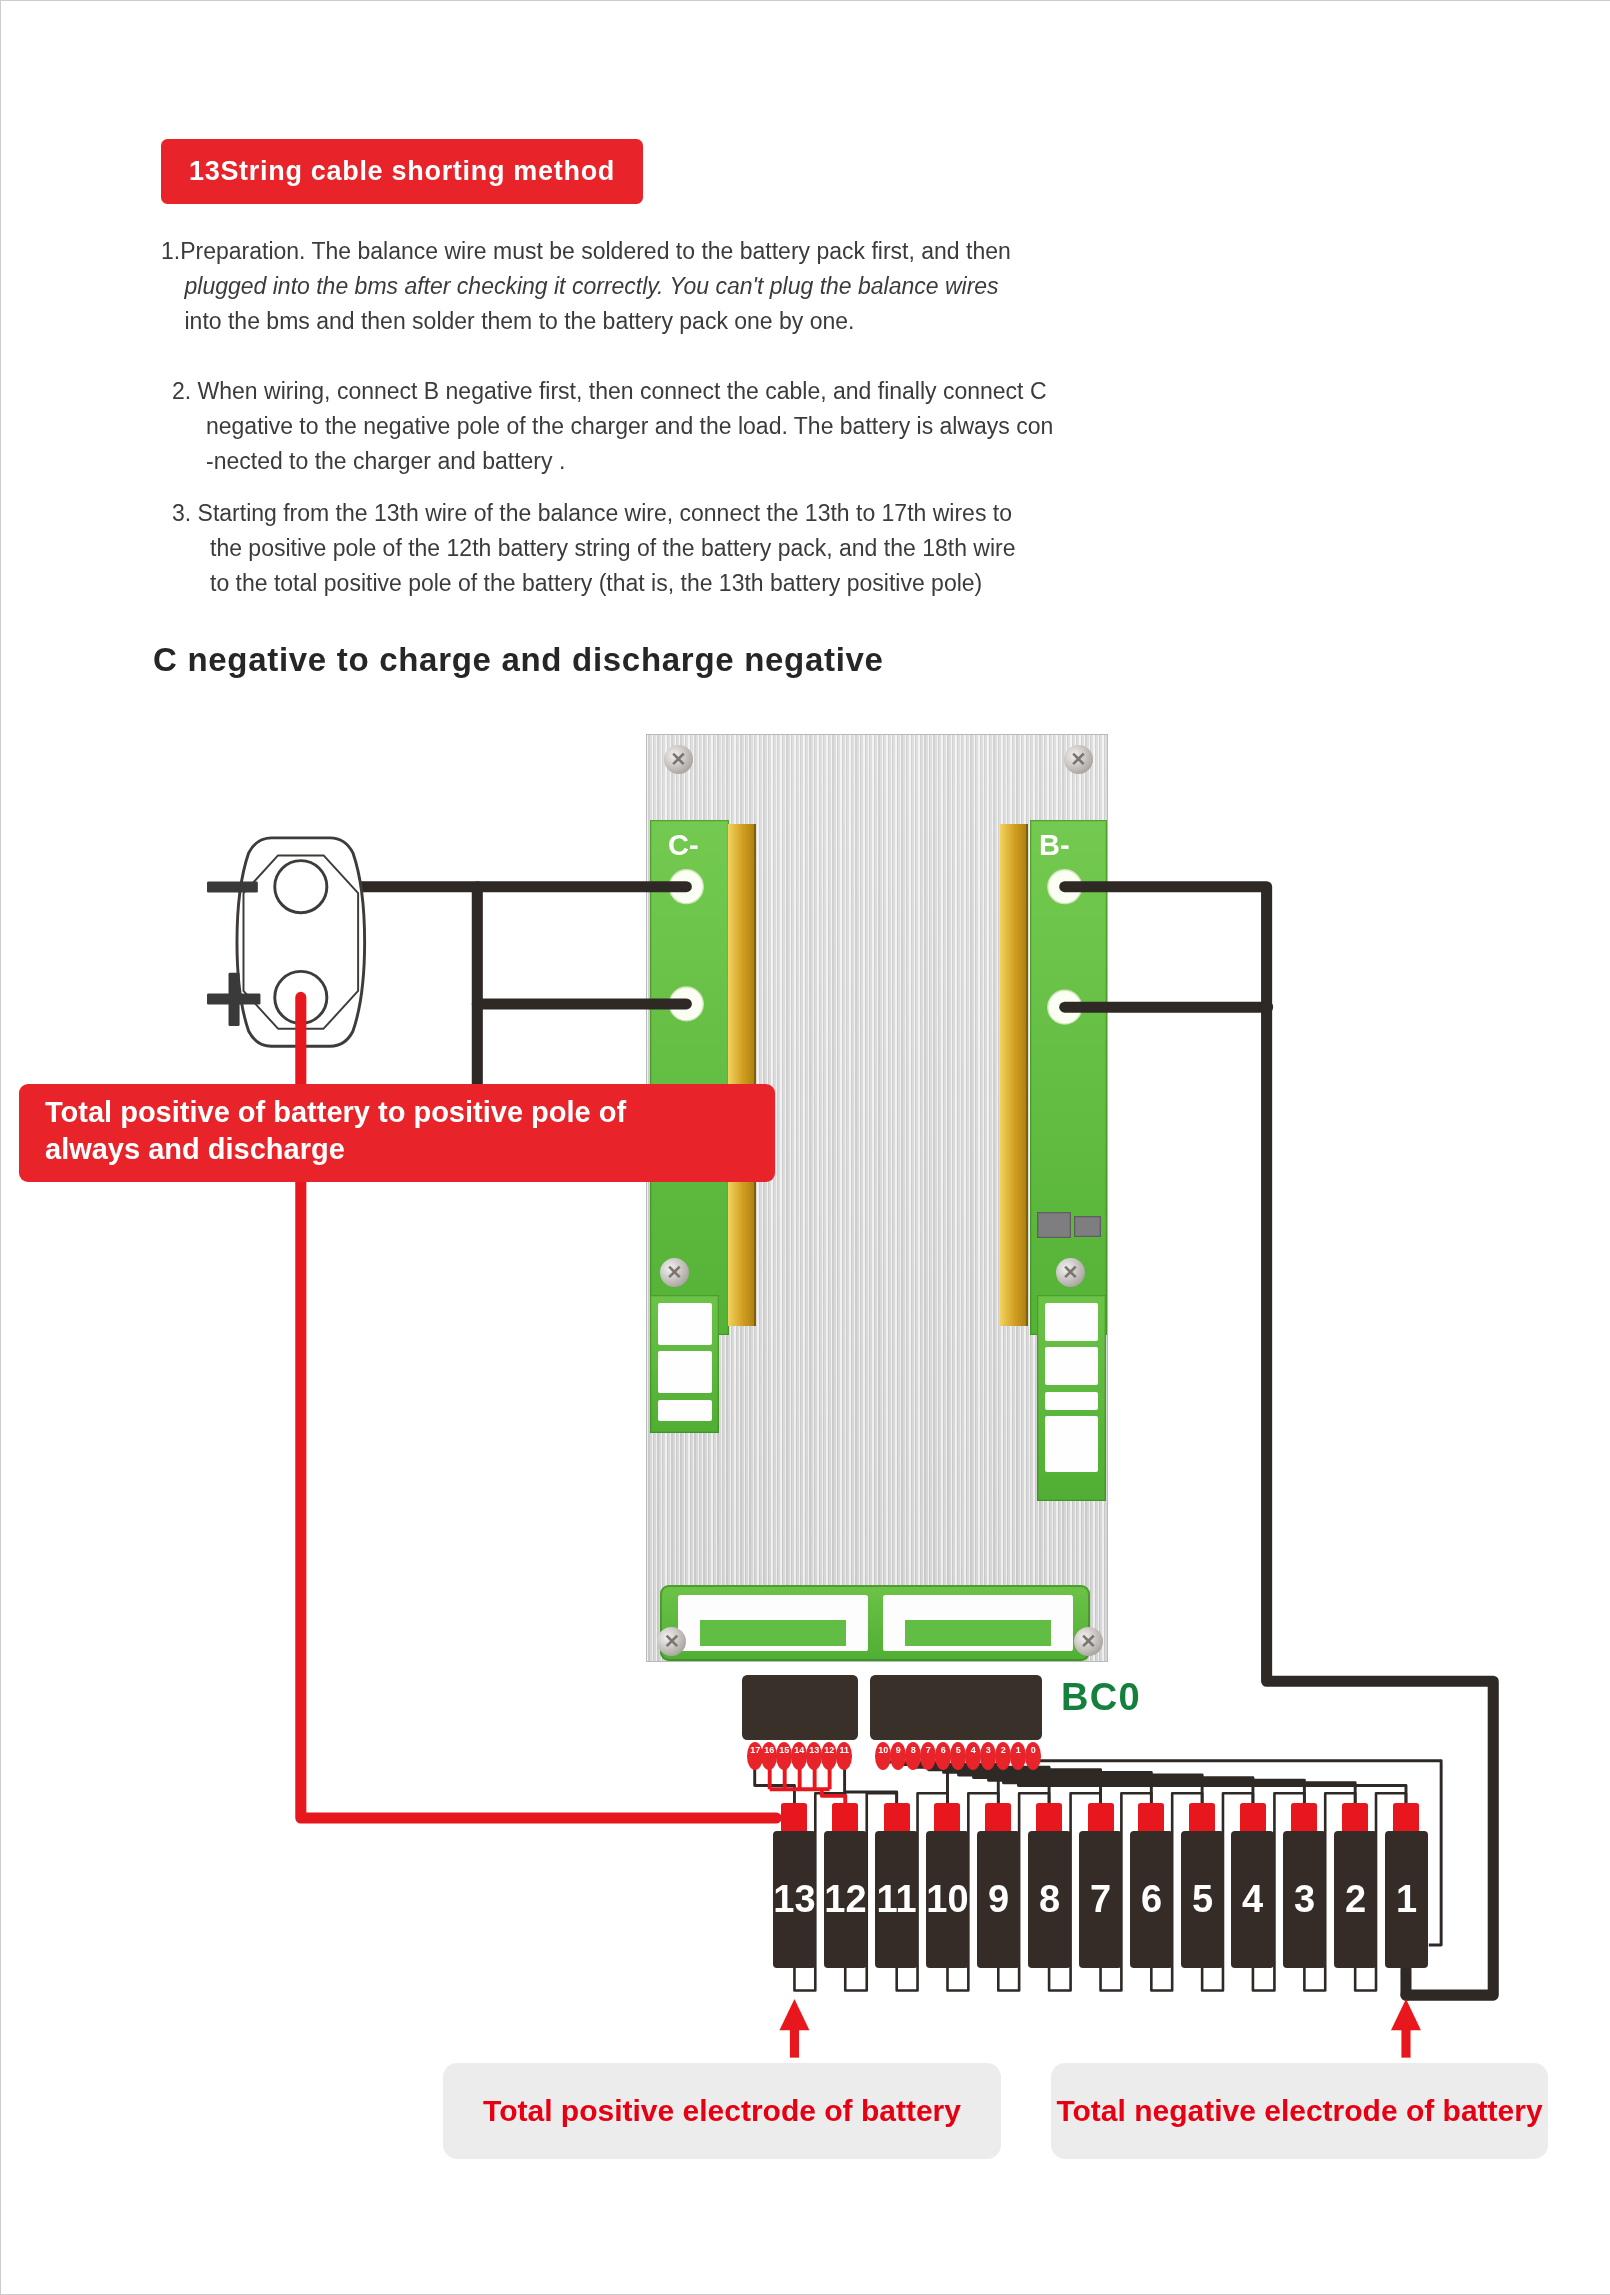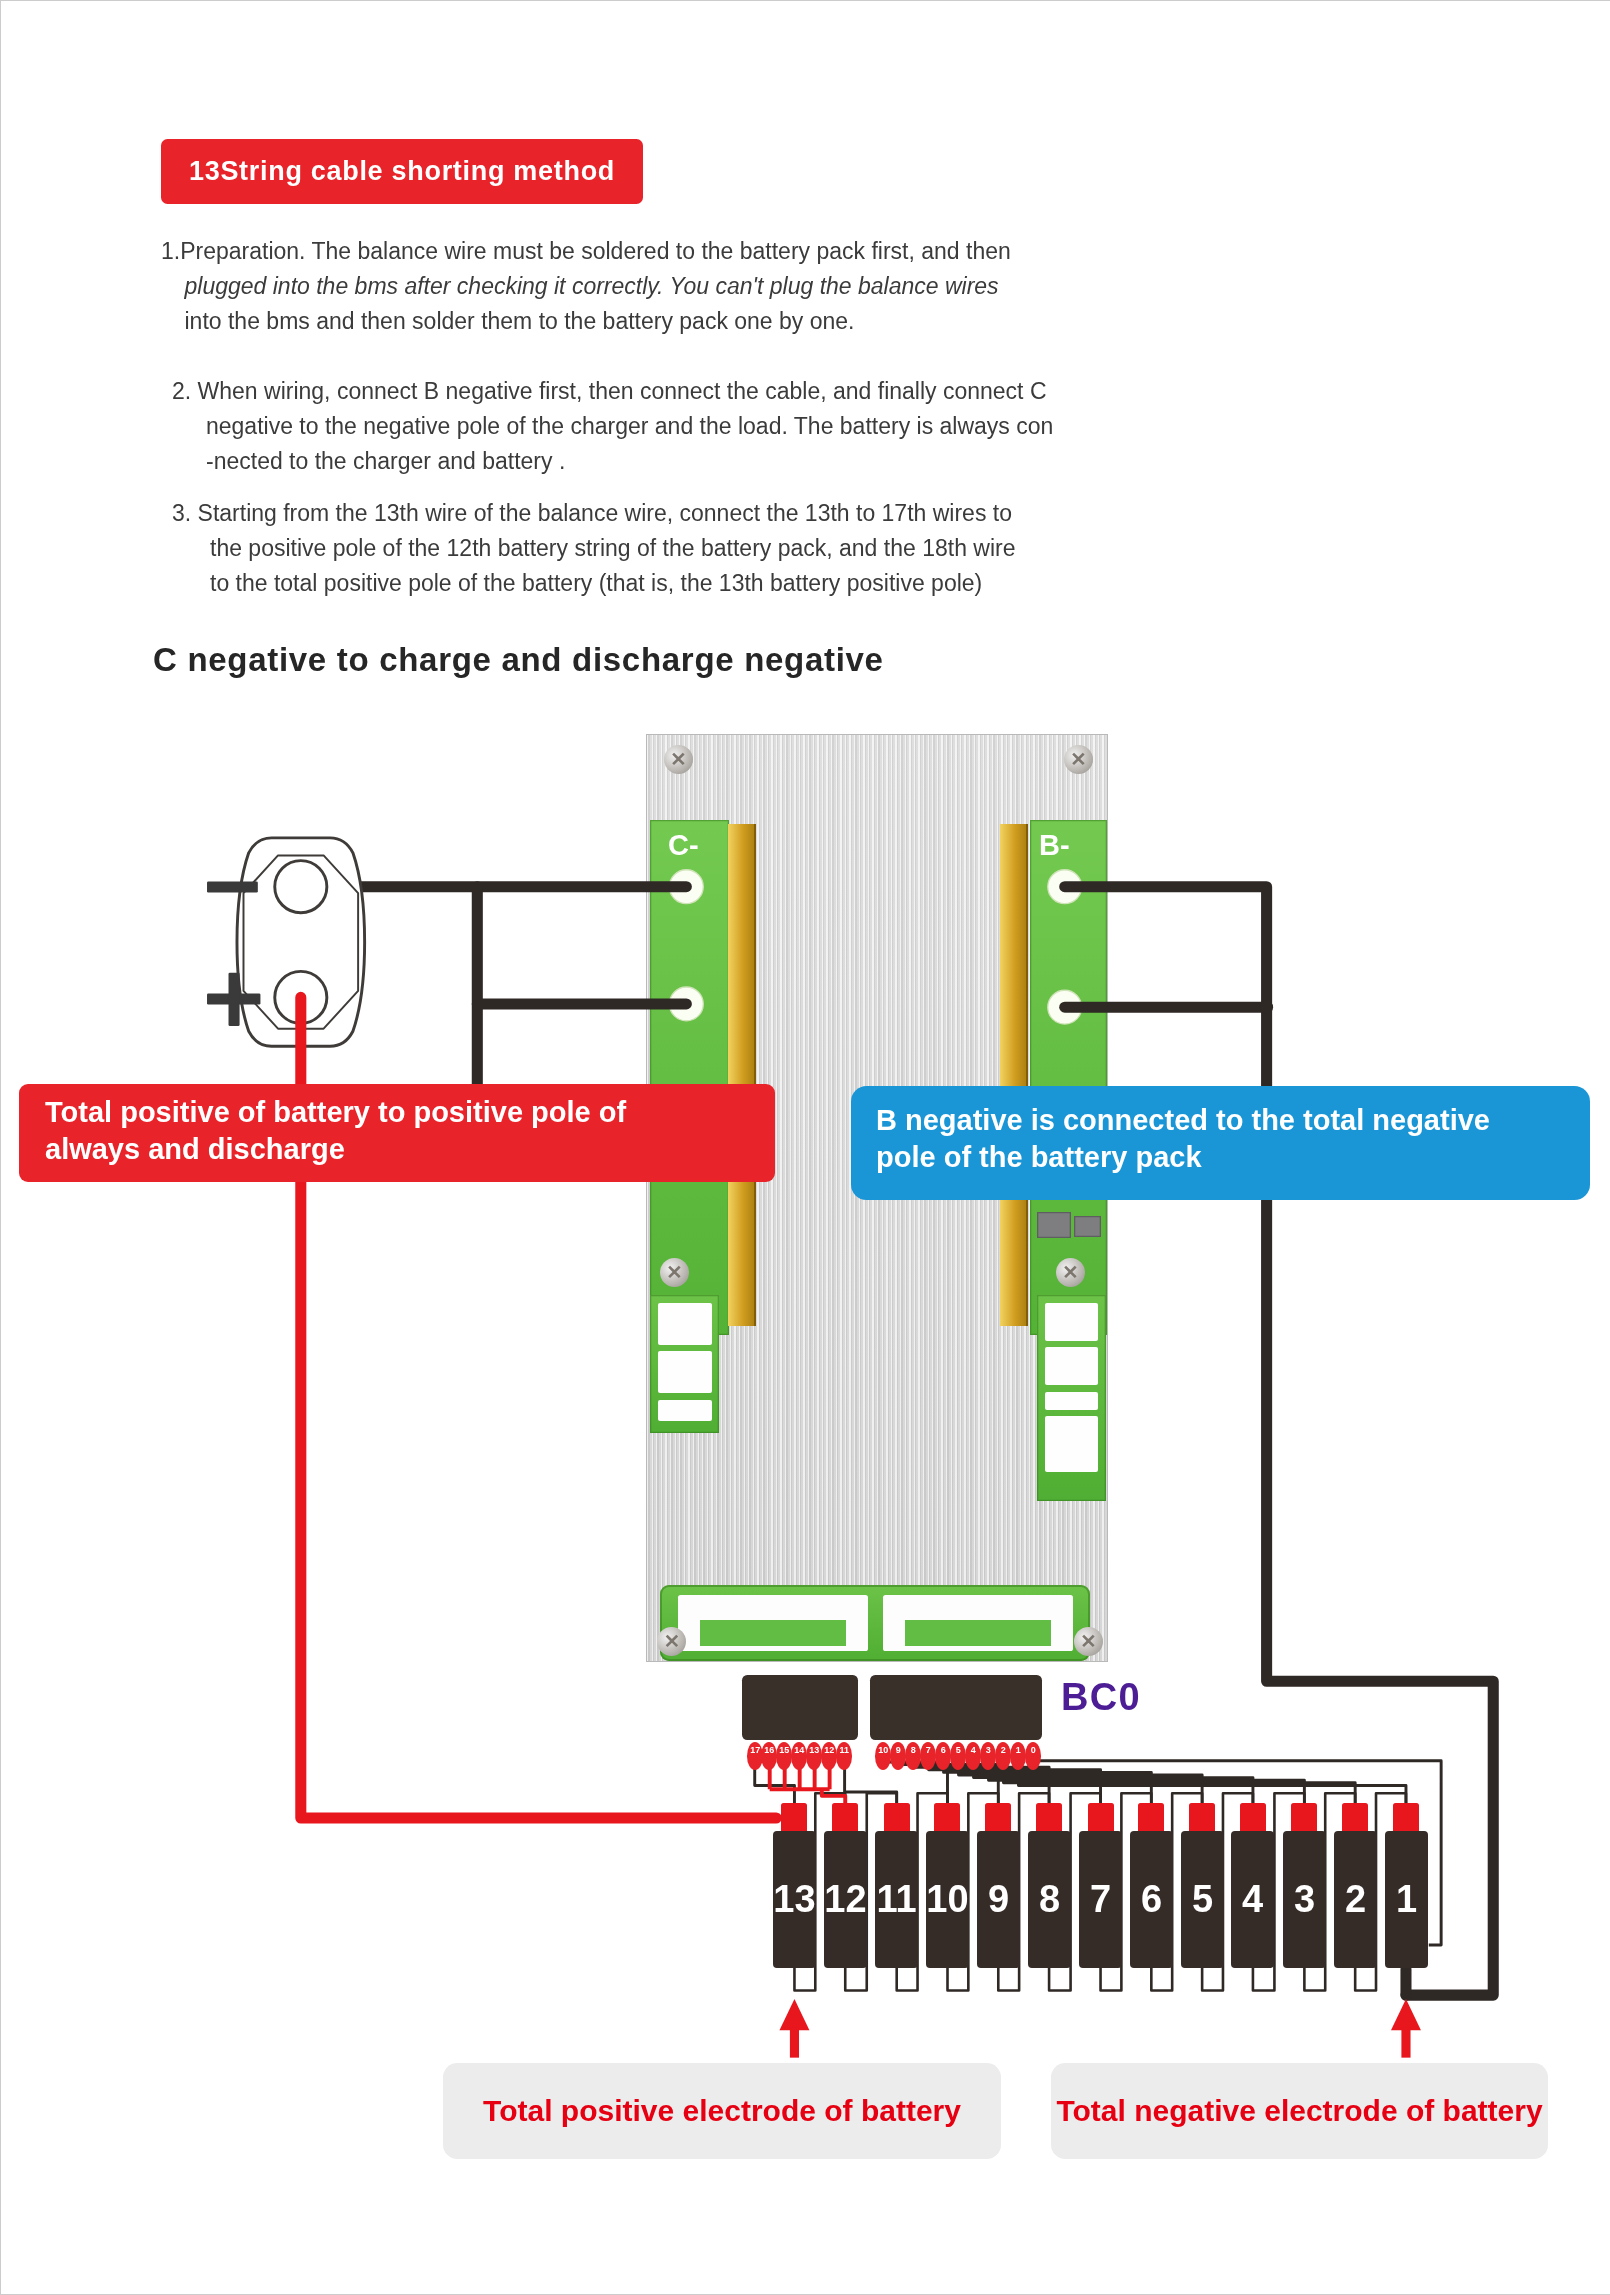--- a/index.html
+++ b/index.html
@@ -45,21 +45,21 @@
   
   .callout{color:#fff;font-weight:bold;font-size:29px;line-height:37px;box-sizing:border-box;}
   .callout-pos{left:18px;top:1083px;width:756px;height:98px;background:#e8232a;border-radius:9px;
        padding:10.4px 0 0 26px;}
   .callout-neg{left:850px;top:1085px;width:739px;height:114px;background:#1a96d6;border-radius:15.6px;
        padding:15.6px 0 0 25px;}
   
   .cblock{position:absolute;top:1674px;height:65px;background:#3a302a;border-radius:5.2px;}
   .pin{position:absolute;width:16.3px;height:28px;border-radius:50%;background:#e8232a;color:#fff;
        font-size:9px;font-weight:bold;text-align:center;line-height:16.3px;top:1741px;}
-  .bc0{left:1060px;top:1675px;font-size:38px;font-weight:bold;color:#4c1d95;letter-spacing:1.3px;}
+  .bc0{left:1060px;top:1675px;font-size:38px;font-weight:bold;color:#15803d;letter-spacing:1.3px;}
   
   .batt-body{position:absolute;top:1830px;width:43px;height:137px;background:var(--batt);border-radius:3.9px;
        color:#fff;font-size:38px;font-weight:bold;text-align:center;line-height:137px;}
   .batt-cap{position:absolute;top:1802px;width:26px;height:33px;background:var(--cap);border-radius:2.6px;}
   
   .blabel{top:2062px;height:96px;background:var(--lab-gray);border-radius:14.3px;color:var(--lab-red);
        font-size:30px;font-weight:bold;text-align:center;line-height:96px;white-space:nowrap;margin-left:35px;}
   svg.layer{position:absolute;left:0;top:0;}
 </style>
 </head>
@@ -226,22 +226,18 @@
       <div class="batt-cap" style="left: 1341px;"></div>
       <div class="batt-body" style="left: 1333px;">2</div>
       <div class="batt-cap" style="left: 1392px;"></div>
       <div class="batt-body" style="left: 1384px;">1</div>
     </div>
 
   <div class="abs callout callout-pos">
     <div>Total positive of battery to positive pole of</div>
     <div>always and discharge</div>
   </div>
-  <div class="abs callout callout-neg">
-    <div>B negative is connected to the total negative</div>
-    <div>pole of the battery pack</div>
-  </div>
 
   <div class="abs blabel" style="left:407px;width:558px;">Total positive electrode of battery</div>
   <div class="abs blabel" style="left:1015px;width:497px;">Total negative electrode of battery</div>
 
 </div>
 
 
 </body></html>

